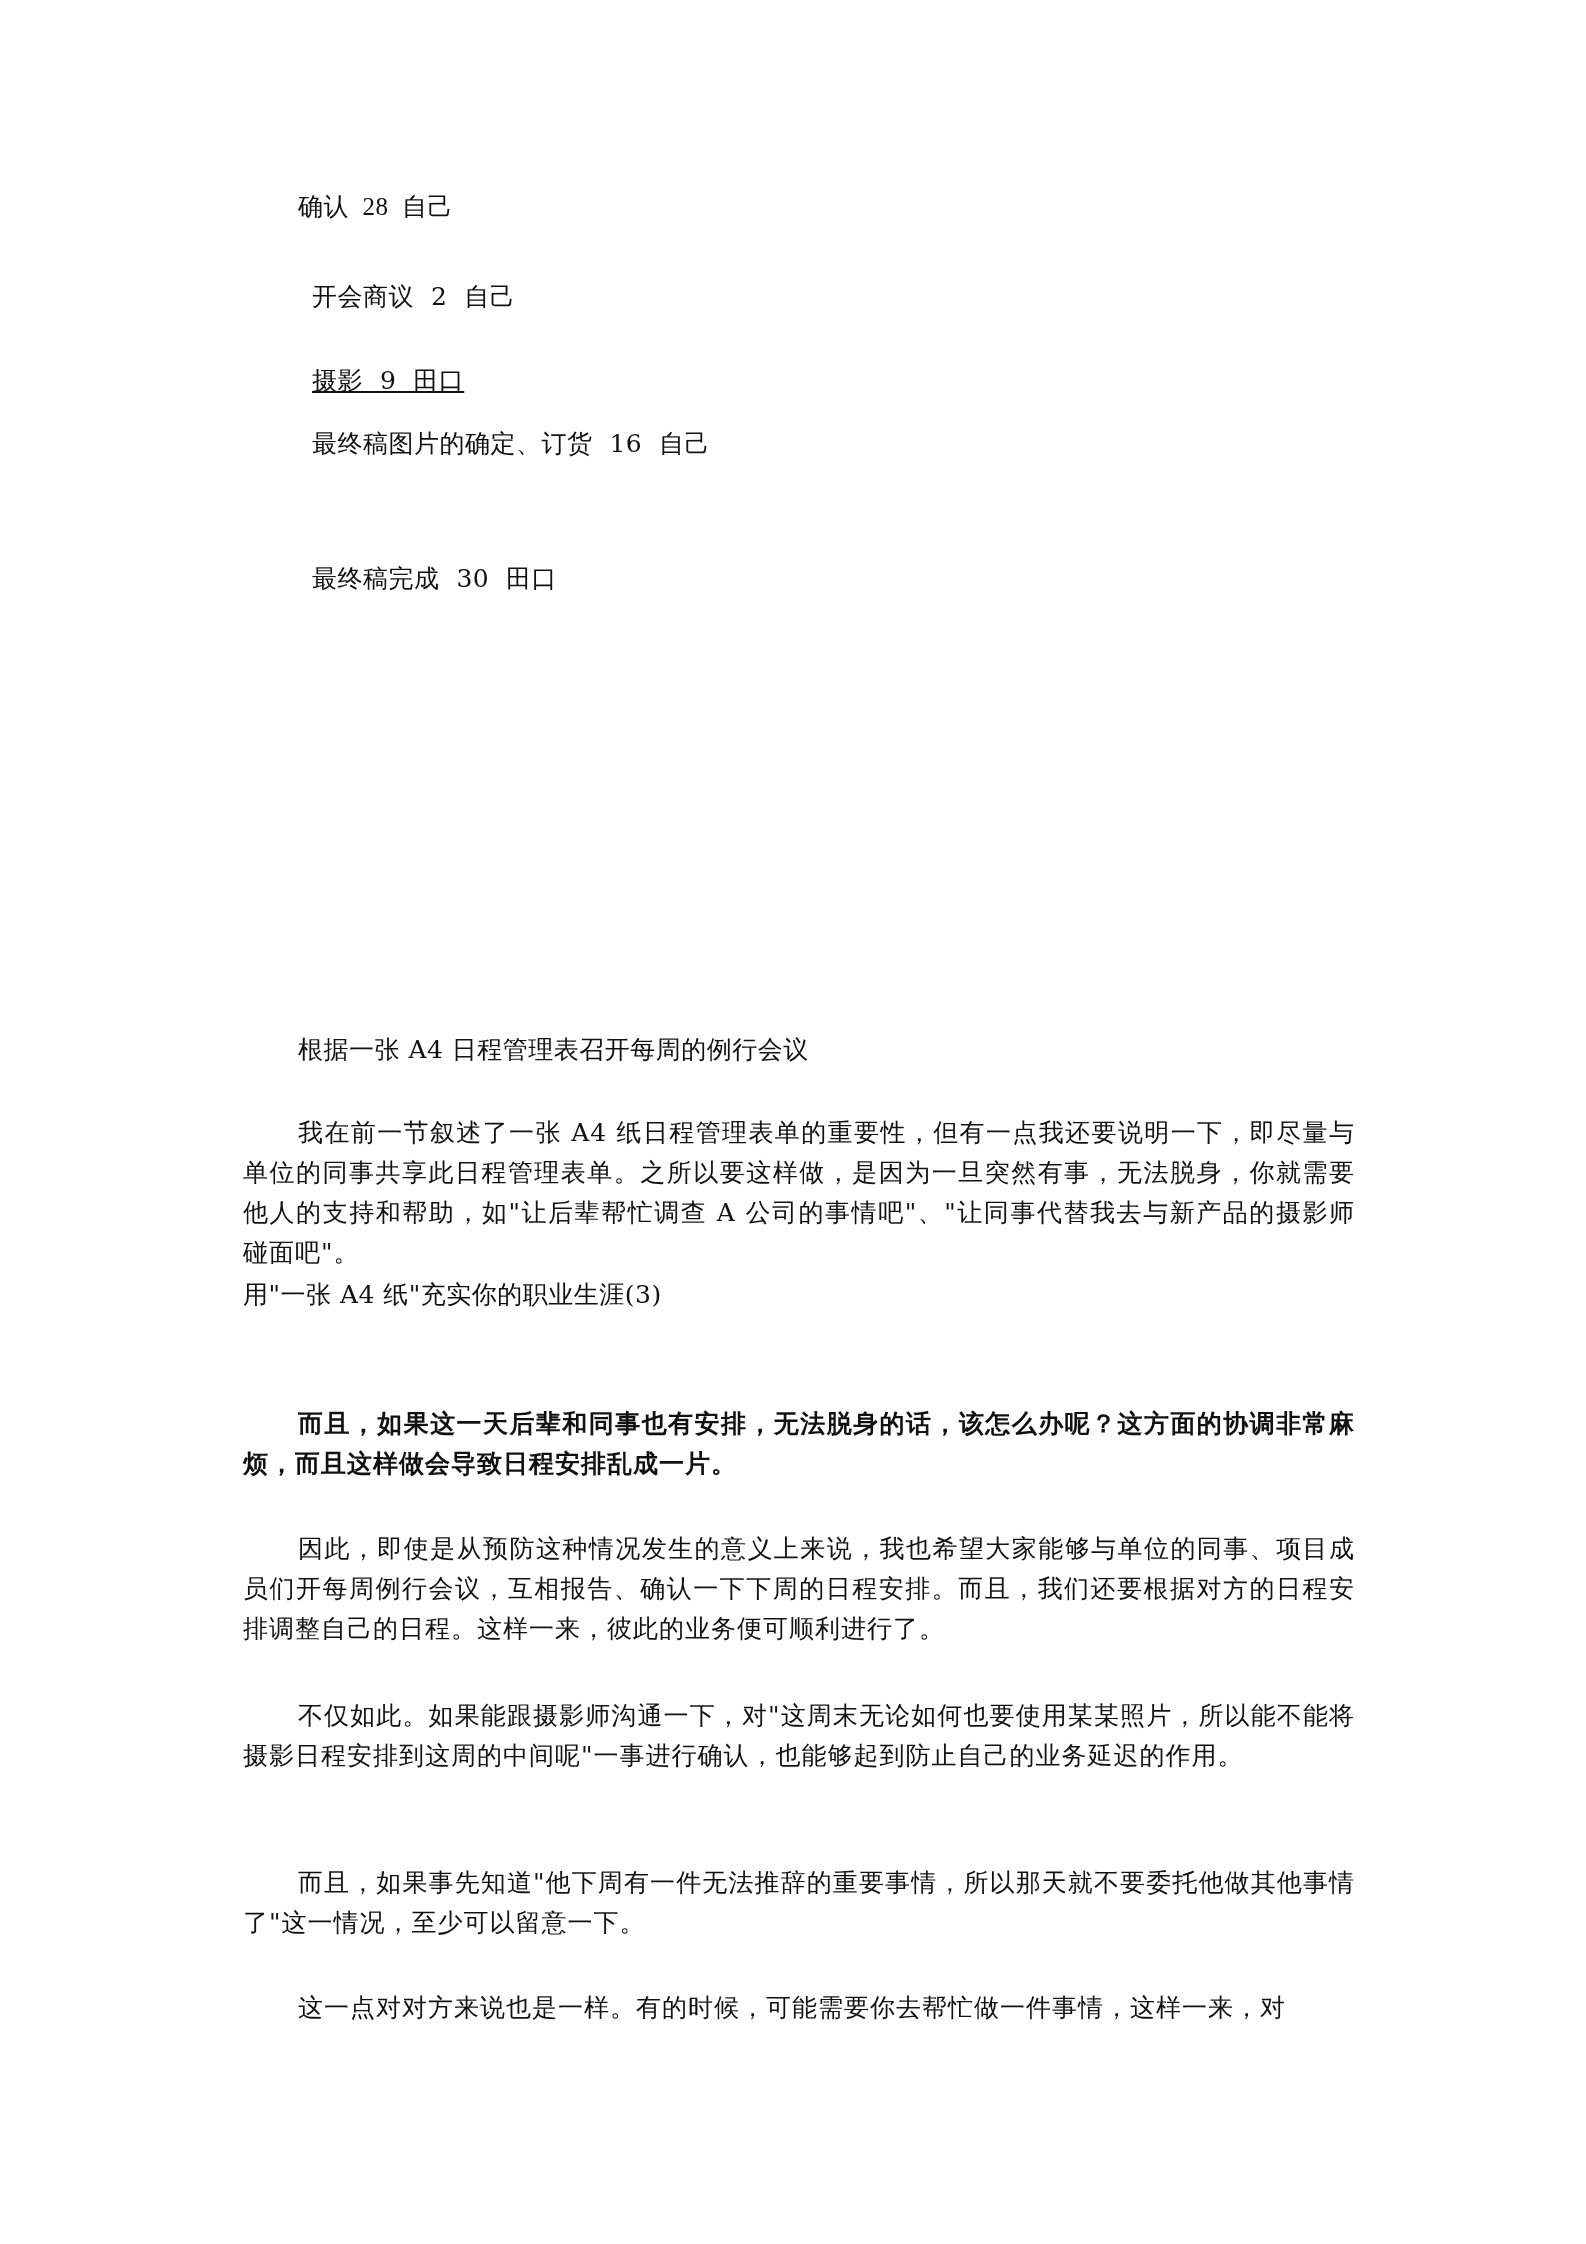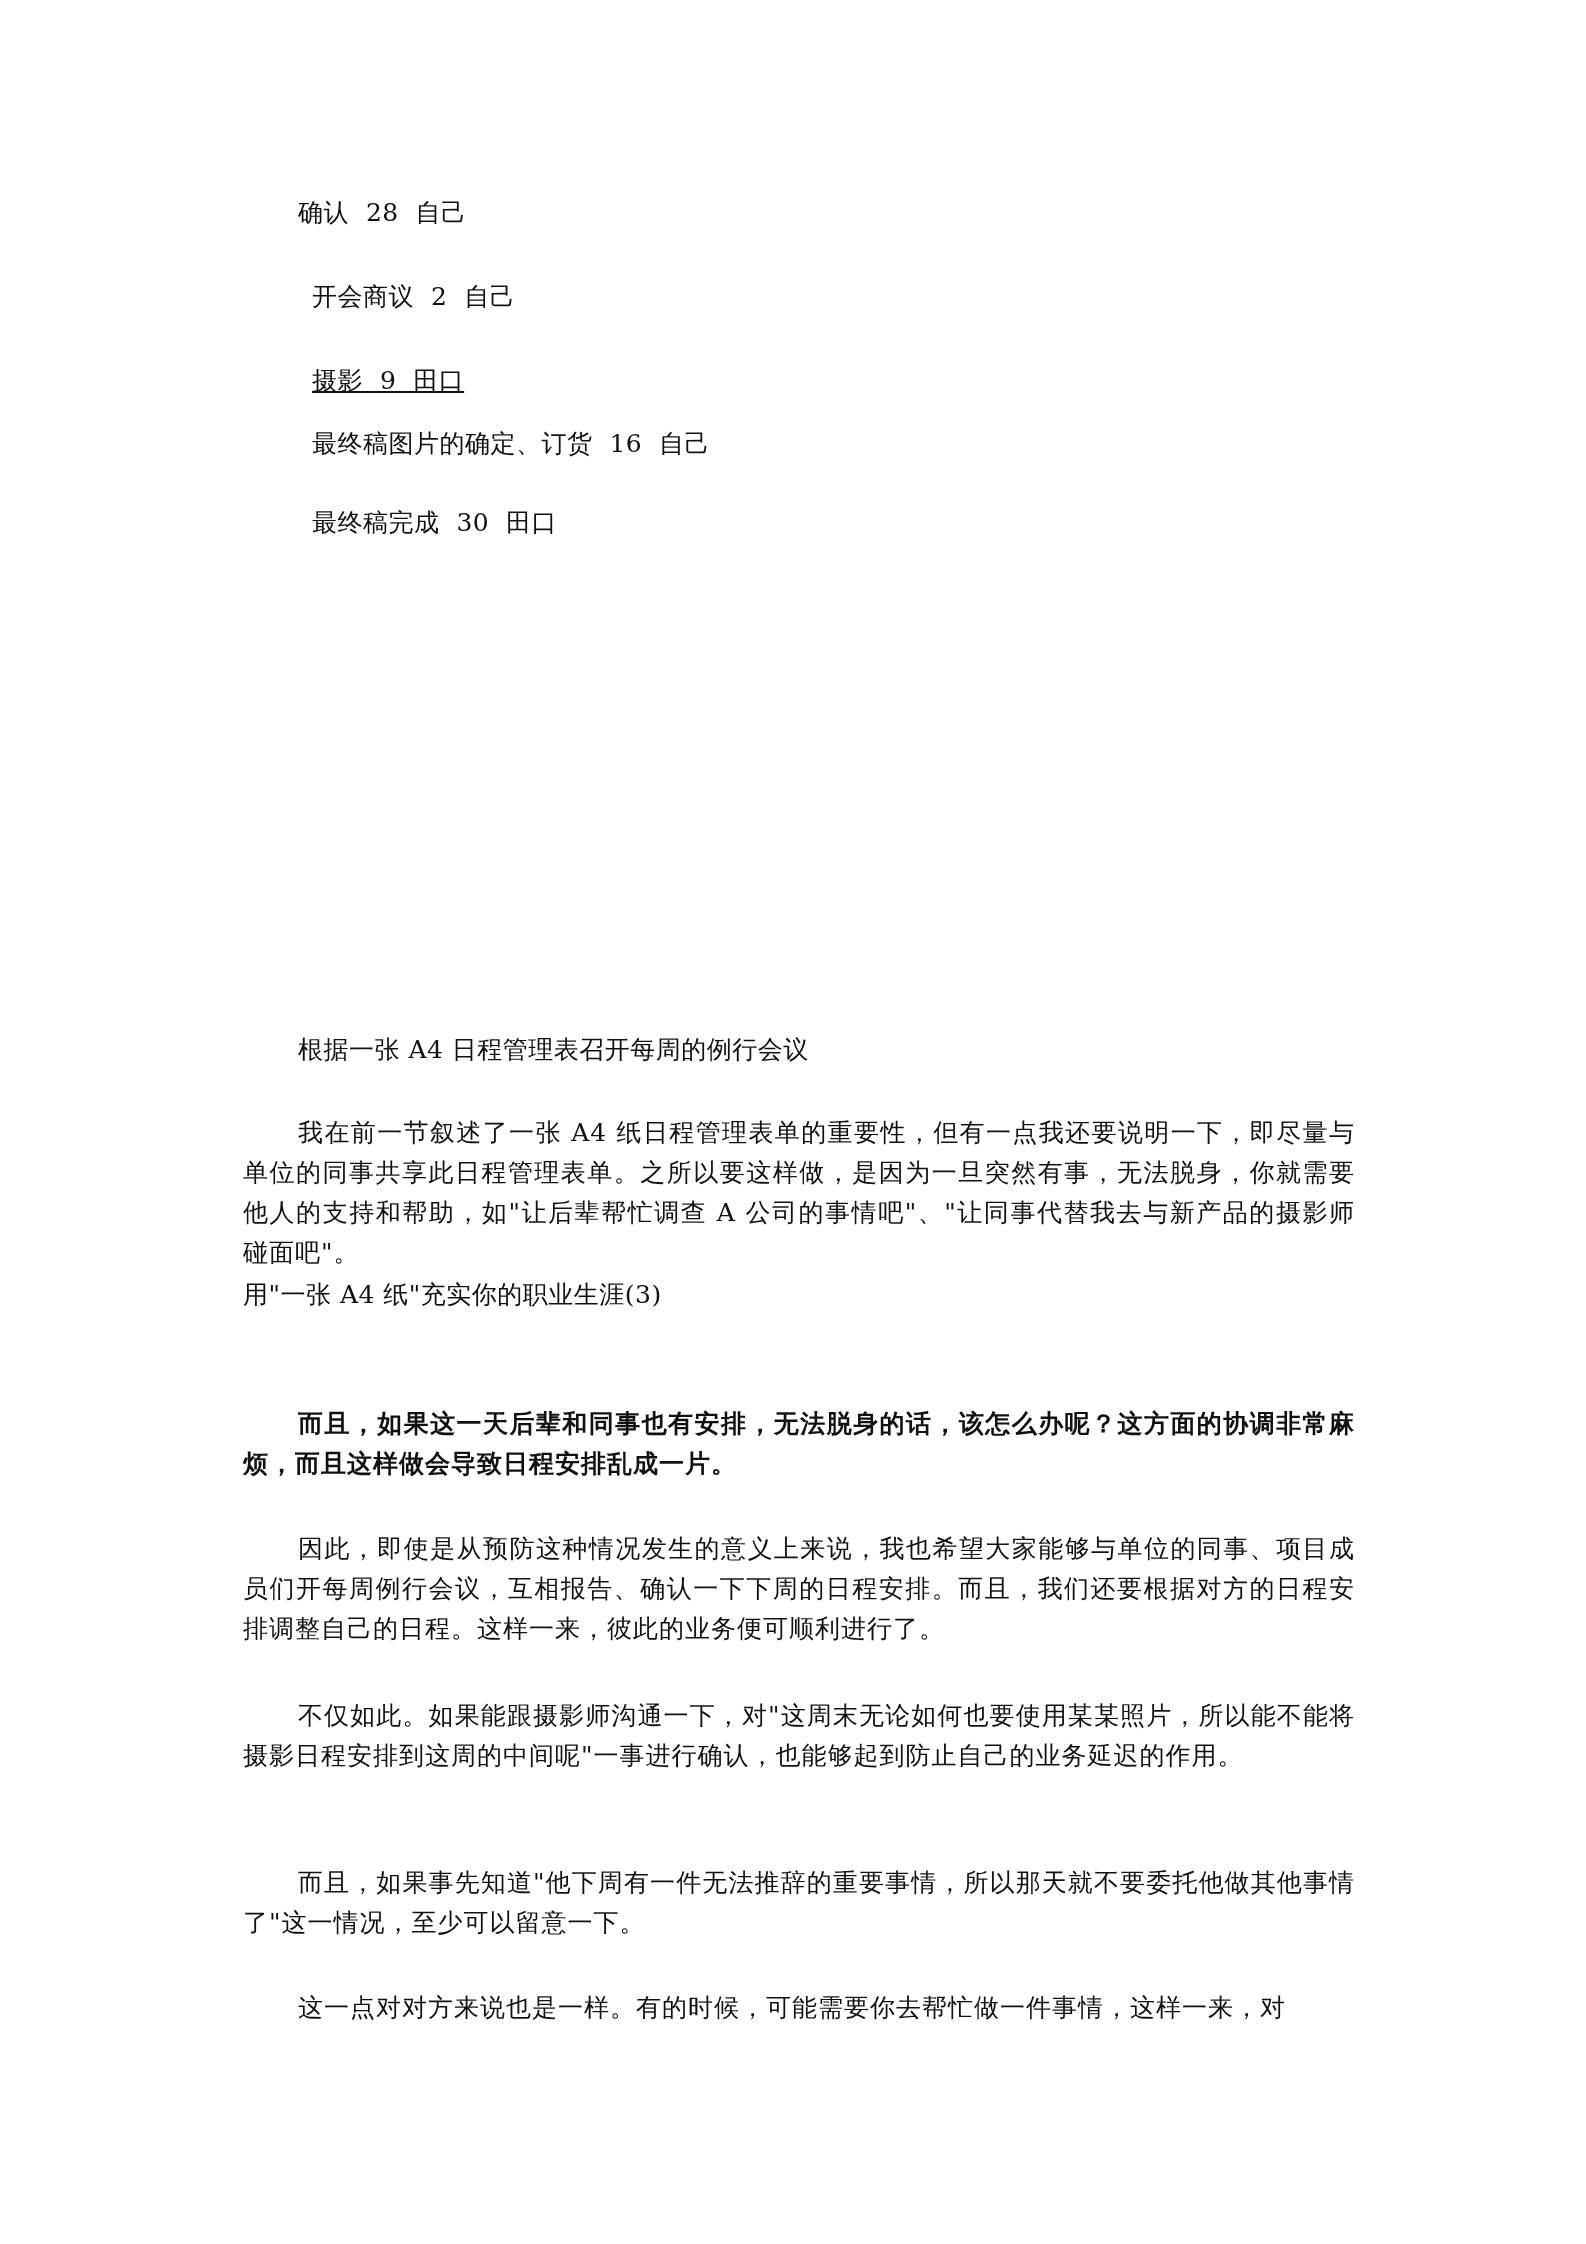--- a/index.html
+++ b/index.html
@@ -7,25 +7,25 @@
            font-family: "DejaVu Serif", "Liberation Serif", serif; color: #111111; }
     .line { position: absolute; font-size: 25px; line-height: 30px; white-space: pre; letter-spacing: 0.5px; }
     .para { position: absolute; left: 243px; width: 1112px; font-size: 25px; line-height: 40px;
             text-indent: 55px; text-align: justify; text-align-last: left; letter-spacing: 1px; }
   </style>
 </head>
 <body>
 
 <div>
 
-  <div class="line" style="left:298px; top:198px;">确认  28  自己</div>
+  <div class="line" style="left:298px; top:192px;font-family:Liberation Serif, serif;">确认  28  自己</div>
   <div class="line" style="left:312px; top:282px;">开会商议  2  自己</div>
   <div class="line" style="left:312px; top:366px;text-decoration:underline;">摄影  9  田口</div>
   <div class="line" style="left:312px; top:429px;">最终稿图片的确定、订货  16  自己</div>
-  <div class="line" style="left:312px; top:508px;">最终稿完成  30  田口</div>
+  <div class="line" style="left:312px; top:564px;">最终稿完成  30  田口</div>
 
   <div class="line" style="left:298px; top:1035px;text-align:center;">根据一张 A4 日程管理表召开每周的例行会议</div>
 
   <div class="para" style="top:1113px;">我在前一节叙述了一张 A4 纸日程管理表单的重要性，但有一点我还要说明一下，即尽量与单位的同事共享此日程管理表单。之所以要这样做，是因为一旦突然有事，无法脱身，你就需要他人的支持和帮助，如"让后辈帮忙调查 A 公司的事情吧"、"让同事代替我去与新产品的摄影师碰面吧"。</div>
 
   <div class="line" style="left:243px; top:1280px;">用"一张 A4 纸"充实你的职业生涯(3)</div>
 
   <div class="para" style="top:1404px;font-weight:bold;">而且，如果这一天后辈和同事也有安排，无法脱身的话，该怎么办呢？这方面的协调非常麻烦，而且这样做会导致日程安排乱成一片。</div>
   <div class="para" style="top:1529px;">因此，即使是从预防这种情况发生的意义上来说，我也希望大家能够与单位的同事、项目成员们开每周例行会议，互相报告、确认一下下周的日程安排。而且，我们还要根据对方的日程安排调整自己的日程。这样一来，彼此的业务便可顺利进行了。</div>
   <div class="para" style="top:1696px;">不仅如此。如果能跟摄影师沟通一下，对"这周末无论如何也要使用某某照片，所以能不能将摄影日程安排到这周的中间呢"一事进行确认，也能够起到防止自己的业务延迟的作用。</div>

